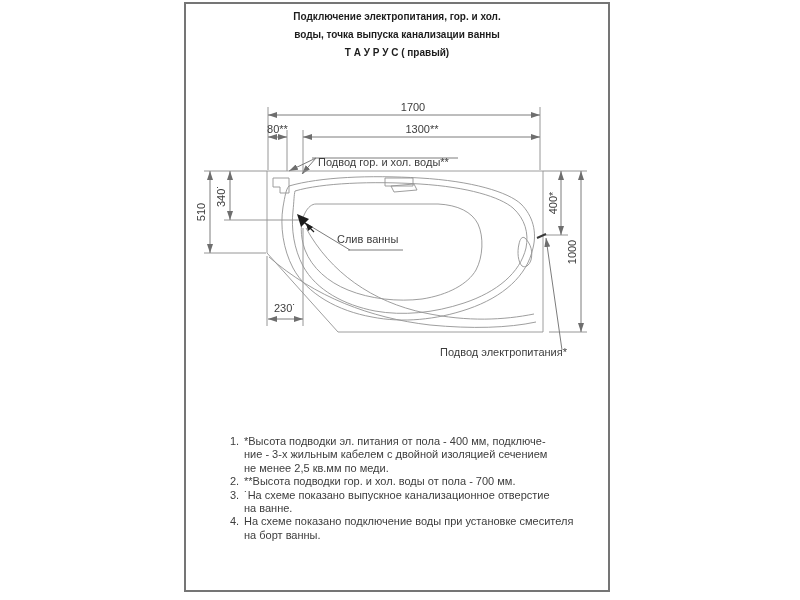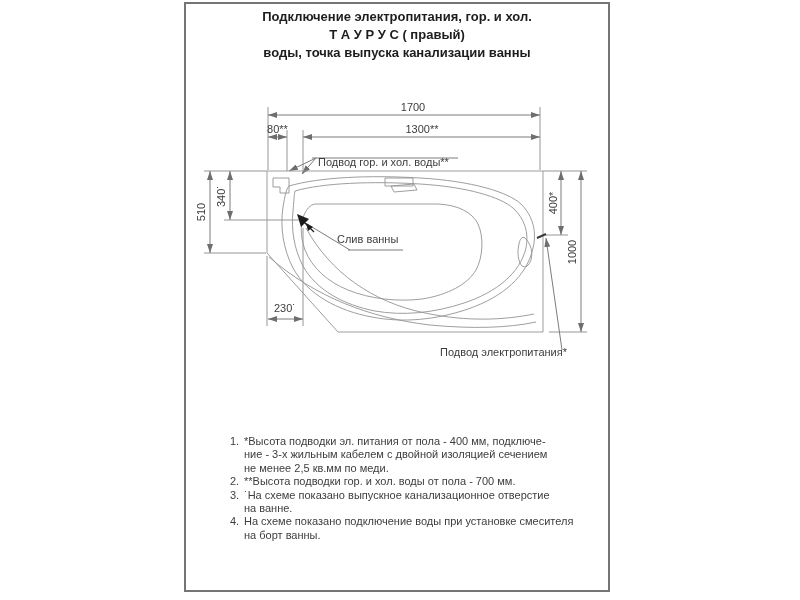--- a/index.html
+++ b/index.html
@@ -1,21 +1,21 @@
 <!DOCTYPE html>
 <html><head>
 <meta charset="utf-8">
 <style>
   html,body{margin:0;padding:0;background:#fff;}
   .page{position:relative;width:800px;height:600px;background:#fff;overflow:hidden;
         font-family:"Liberation Sans",sans-serif;color:#3d3d3d;}
   .sheet{position:absolute;left:184px;top:2px;width:426px;height:590px;
          border:2px solid #757575;box-sizing:border-box;background:#fff;}
   .title{position:absolute;left:184px;top:8px;width:426px;text-align:center;
-         font-weight:bold;font-size:13px;line-height:18px;color:#1d1d1d;}
+         font-weight:bold;font-size:10px;line-height:18px;color:#1d1d1d;}
   .title div{white-space:pre;}
   svg.draw{position:absolute;left:0;top:0;pointer-events:none;}
   .lbl{position:absolute;font-size:11px;color:#3d3d3d;white-space:nowrap;}
   .c{transform:translateX(-50%);} 
   .v{transform:translate(-50%,-50%) rotate(-90deg);} 
   .r{text-align:right;}
   .notes{position:absolute;left:230px;top:435px;width:372px;font-size:11px;
          line-height:13.4px;color:#3d3d3d;}
   .note{display:flex;}
   .note .num{flex:0 0 14px;}
@@ -23,22 +23,22 @@
 </style>
 </head>
 <body>
 
 <div class="page">
 
   <div class="sheet"></div>
 
   <div class="title">
     <div>Подключение электропитания, гор. и хол.</div>
+    <div>воды, точка выпуска канализации ванны</div>
     <div>Т А У Р У С ( правый)</div>
-    <div>воды, точка выпуска канализации ванны</div>
   </div>
 
   <svg class="draw" width="800" height="600" viewBox="0 0 800 600">
     <defs>
       <marker id="ah" viewBox="0 0 9 6" refX="9" refY="3" markerWidth="9" markerHeight="6" orient="auto-start-reverse">
         <path d="M0,0 L9,3 L0,6 Z" fill="#6e6e6e"></path>
       </marker>
     </defs>
 
     <g stroke="#8a8a8a" stroke-width="0.9" fill="none">

